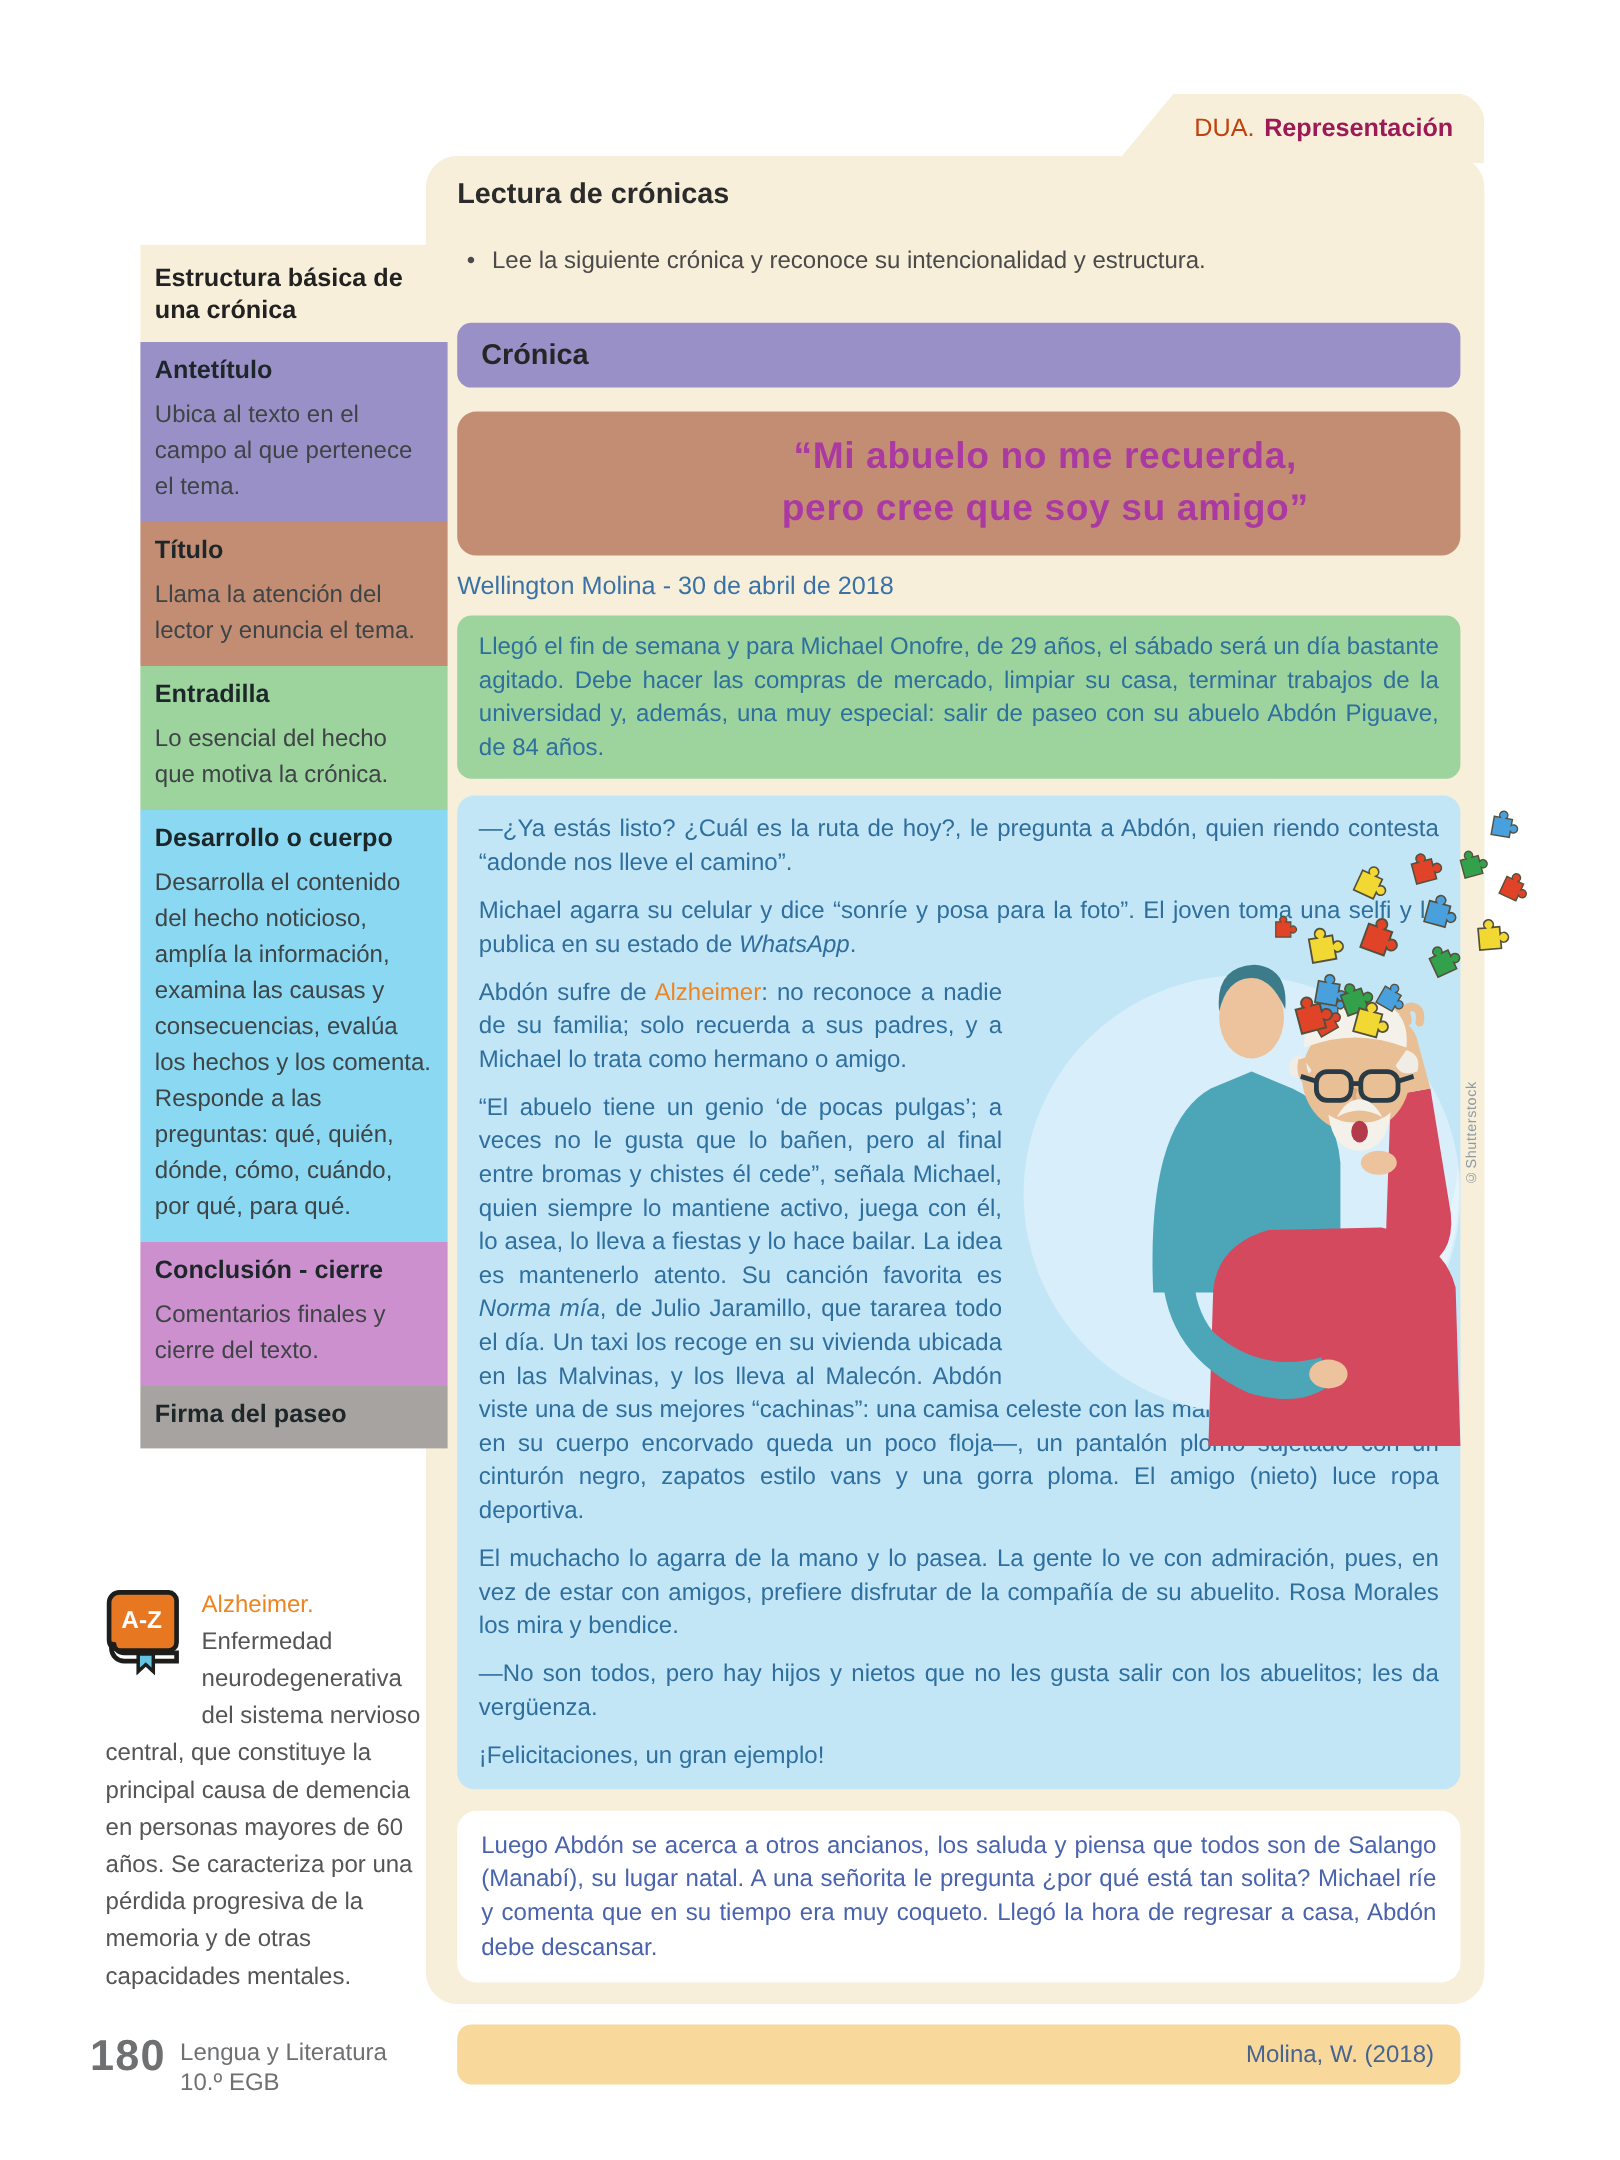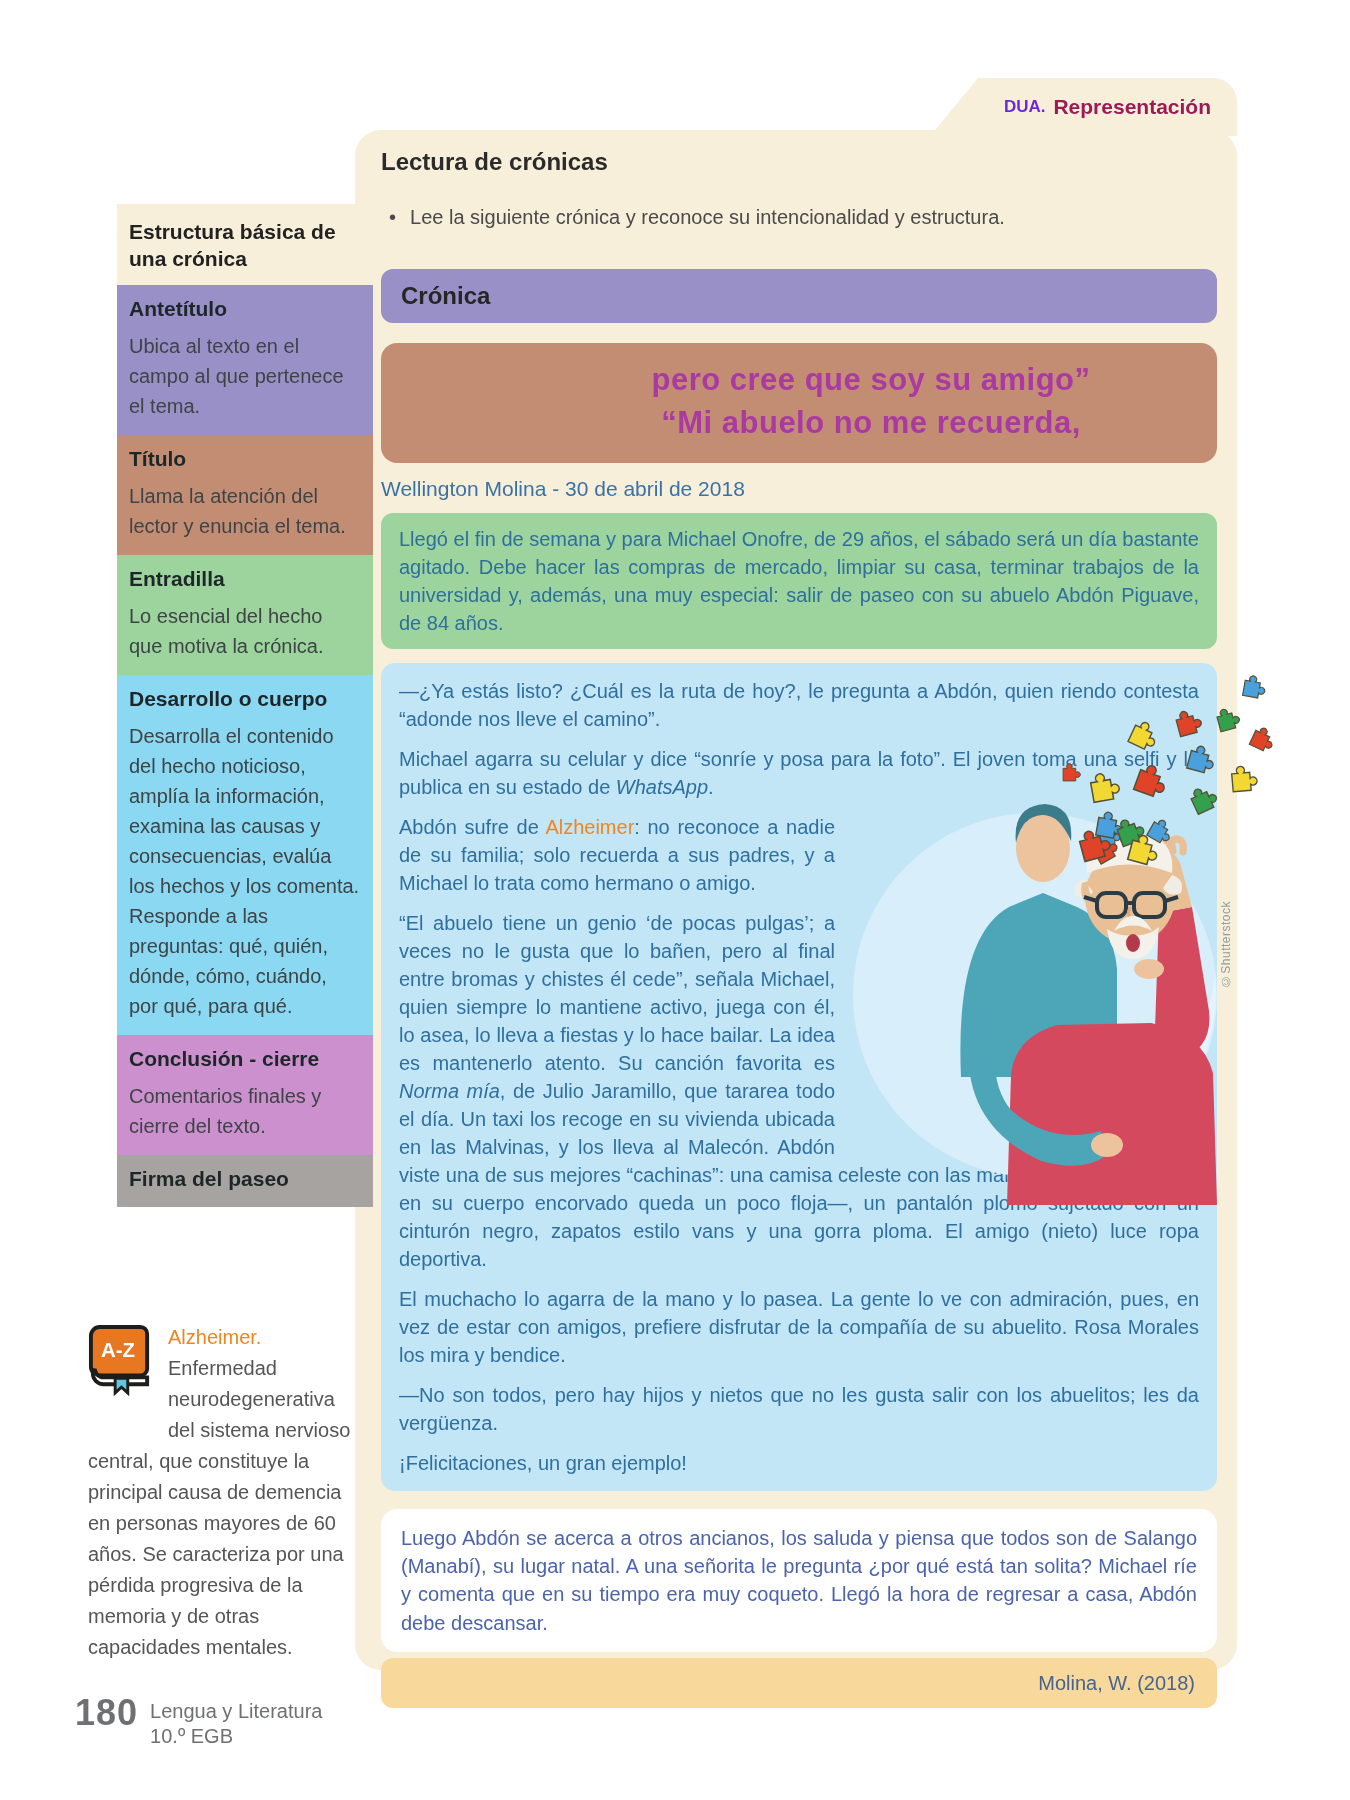--- a/index.html
+++ b/index.html
@@ -8,21 +8,21 @@
     font-family:"Liberation Sans", sans-serif;overflow:hidden;
   }
   
   .dua-tab{
     position:absolute;left:930px;top:78px;width:307px;height:58px;
     background:#f8efda;border-top-right-radius:24px;
     clip-path:polygon(48px 0,100% 0,100% 100%,0 100%);
     display:flex;align-items:center;justify-content:flex-end;
     padding-right:26px;box-sizing:border-box;
   }
-  .dua-prefix{font-weight:bold;font-size:17px;color:#6d28d9;}
+  .dua-prefix{font-weight:normal;font-size:21px;color:#c2410c;}
   .dua-label{font-weight:bold;font-size:21px;color:#9c1a56;margin-left:8px;}
 
   
   .panel{
     position:absolute;left:355px;top:130px;width:882px;height:1540px;
     background:#f8efda;border-radius:26px;
   }
   .panel-inner{padding:18px 20px 0 26px;}
   .section-title{margin:0;font-size:24px;font-weight:bold;color:#2b2b2b;}
   .instruction-row{display:flex;margin-top:30px;font-size:20px;color:#4a4a4a;}
@@ -61,21 +61,21 @@
     position:absolute;right:-18px;top:238px;
     writing-mode:vertical-rl;transform:rotate(180deg);
     font-size:12px;color:#8f9aa0;letter-spacing:.5px;
   }
   .conclusion-box{
     margin-top:18px;background:#ffffff;border-radius:16px;
     padding:15px 20px;font-size:20px;line-height:1.42;color:#4a63ae;
     text-align:justify;
   }
   .source-box{
-    margin-top:6px;background:#f8d89b;border-radius:12px;height:50px;
+    margin-top:35px;background:#f8d89b;border-radius:12px;height:50px;
     display:flex;align-items:center;justify-content:flex-end;
     padding-right:22px;font-size:20px;color:#47648f;
   }
 
   
   .sidebar{position:absolute;left:97px;top:204px;width:256px;margin-left:20px;}
   .sb-head{
     background:#f8efda;padding:14px 12px 12px;
     font-size:21px;font-weight:bold;line-height:1.3;color:#222;
   }
@@ -115,22 +115,22 @@
     <div class="instruction-row">
       <span class="bullet">•</span>
       <span>Lee la siguiente crónica y reconoce su intencionalidad y estructura.</span>
     </div>
 
     <div class="cronica-bar">
       <span>Crónica</span>
     </div>
 
     <div class="headline-box">
+      <span class="headline-line">“Mi abuelo no me recuerda,</span>
       <span class="headline-line">pero cree que soy su amigo”</span>
-      <span class="headline-line">“Mi abuelo no me recuerda,</span>
     </div>
 
     <div class="byline">Wellington Molina - 30 de abril de 2018</div>
 
     <div class="lead-box">Llegó el fin de semana y para Michael Onofre, de 29 años, el sábado será un día bastante agitado. Debe hacer las compras de mercado, limpiar su casa, terminar trabajos de la universidad y, además, una muy especial: salir de paseo con su abuelo Abdón Piguave, de 84 años.</div>
 
     <div class="chronicle">
       <div id="chron-before">
           <p><span>—¿Ya estás listo? ¿Cuál es la ruta de hoy?, le pregunta a Abdón, quien riendo contesta “adonde nos lleve el camino”.</span></p>
           <p><span>Michael agarra su celular y dice “sonríe y posa para la foto”. El joven toma una selfi y la publica en su estado de </span><span class="seg-i">WhatsApp</span><span>.</span></p>

